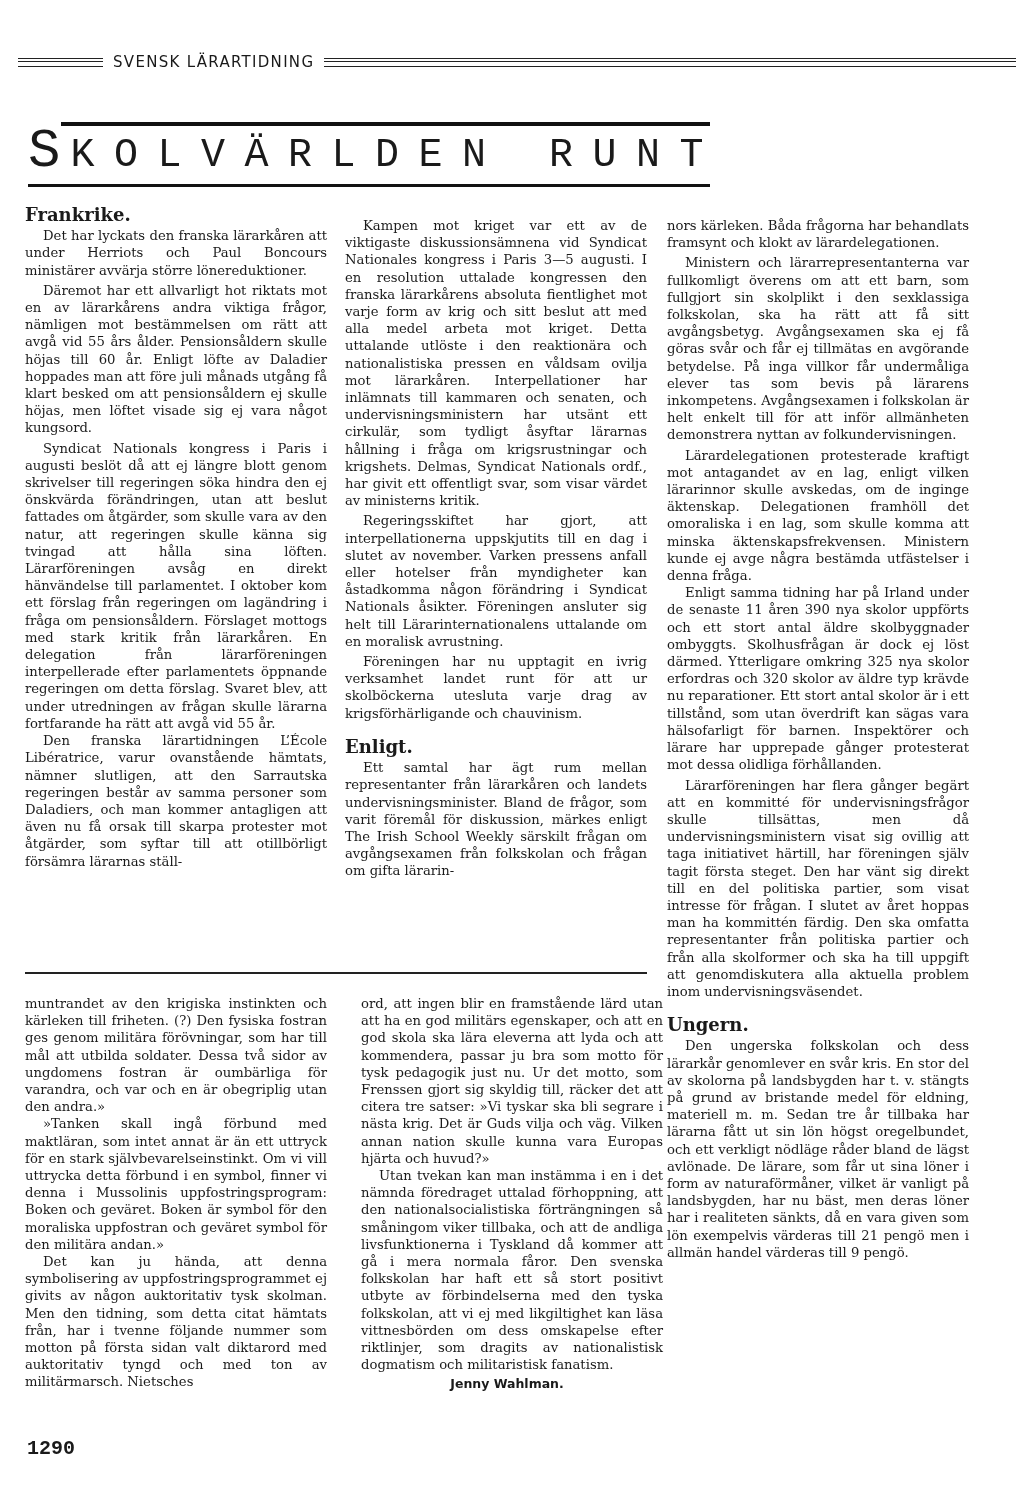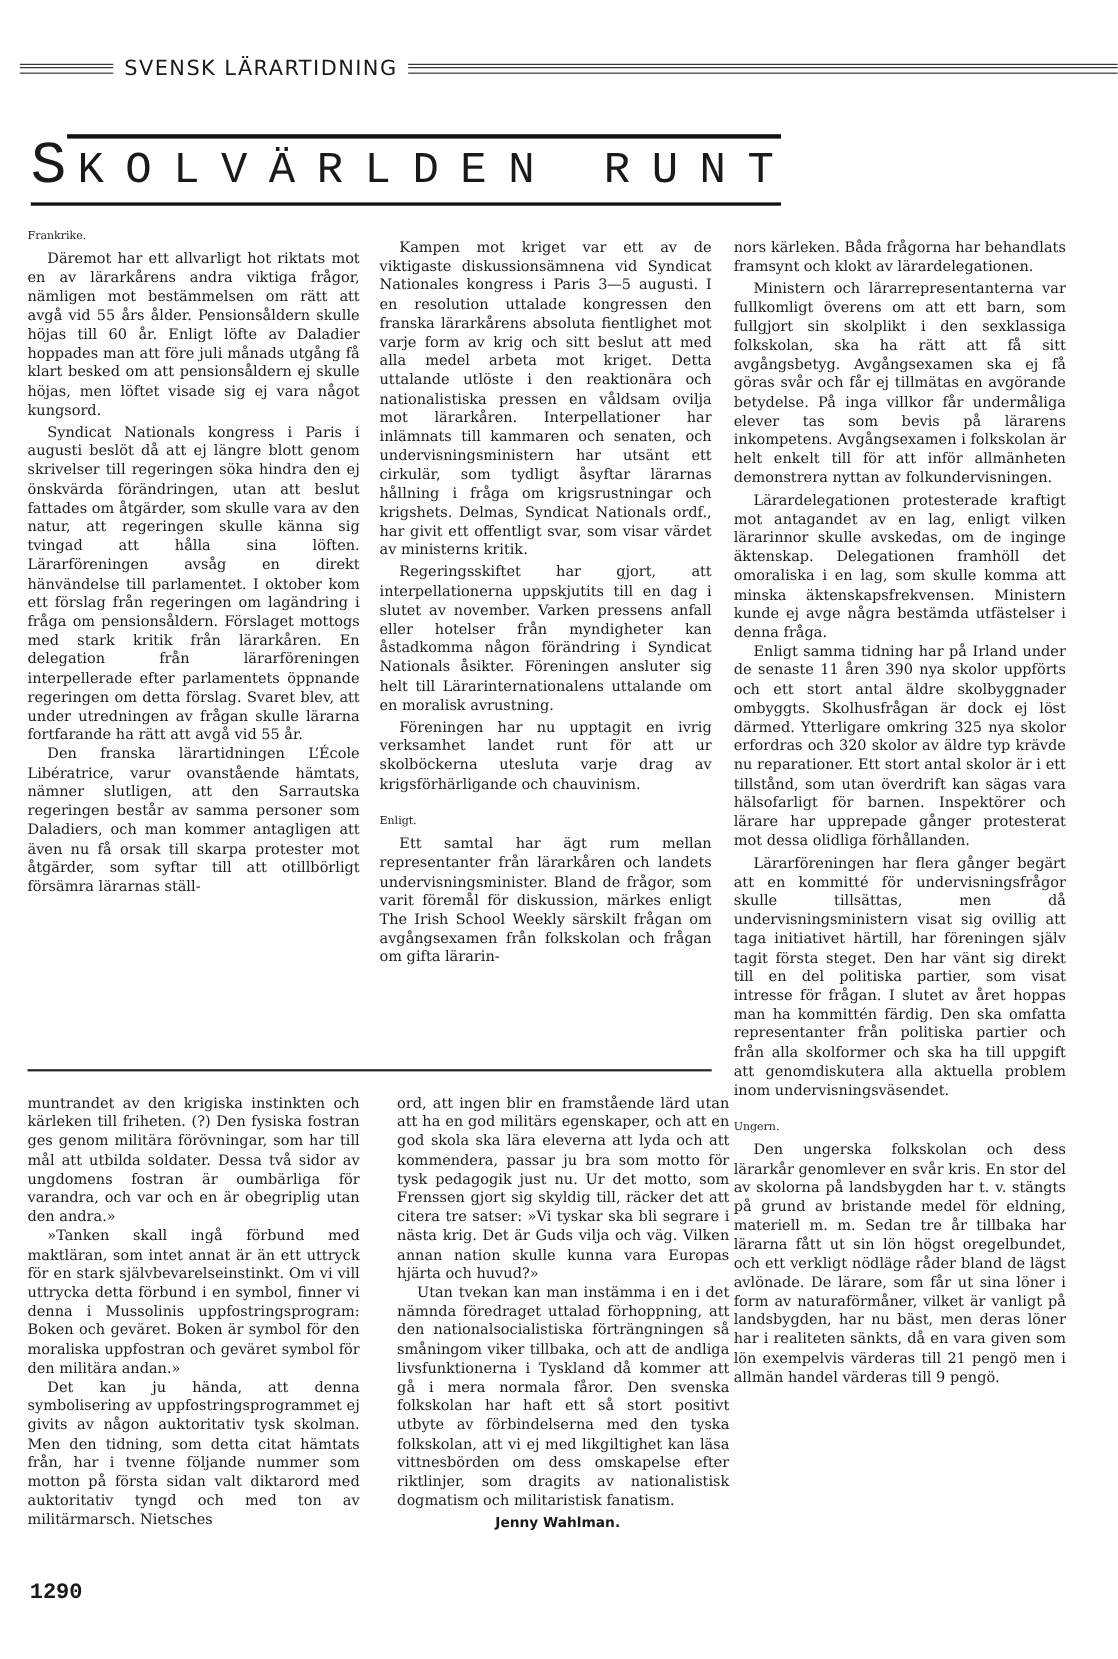--- a/index.html
+++ b/index.html
@@ -11,39 +11,39 @@
   .running-head {
     position: absolute; top: 50px; left: 18px; width: 1000px; height: 24px;
     display: flex; align-items: center;
   }
   .rh-rule { height: 7px; border-top: 1px solid #222; border-bottom: 1px solid #222; position: relative; }
   .rh-rule::after { content: ""; position: absolute; left: 0; right: 0; top: 2px; border-top: 1px solid #222; }
   .rh-left { width: 85px; }
   .rh-right { flex: 1; }
   .rh-title {
     font-family: "DejaVu Sans", "Liberation Sans", sans-serif;
-    font-size: 19px; letter-spacing: 1.3px; padding: 0 10px; white-space: nowrap;
+    font-size: 15px; letter-spacing: 1.3px; padding: 0 10px; white-space: nowrap;
   }
   .banner { position: absolute; top: 122px; left: 28px; width: 682px; height: 65px; }
   .banner-top { position: absolute; top: 0; left: 33px; right: 0; height: 4px; background: #111; }
   .banner-bottom { position: absolute; bottom: 0; left: 0; right: 0; height: 3px; background: #111; }
   .banner-title {
     position: absolute; top: 0px; left: 0; right: 0;
     font-family: Liberation Mono, monospace; font-weight: normal;
     font-size: 40px; line-height: 60px; letter-spacing: 19.5px; white-space: nowrap;
   }
   .banner-title .big { font-size: 54px; letter-spacing: 10px; }
   .col {
     position: absolute; font-size: 13.2px; line-height: 17.2px; text-align: justify;
     hyphens: manual;
   }
   .col p { margin: 0; text-indent: 18px; }
   .col p.noindent { text-indent: 0; }
   .col p.gap { margin-top: 3px; }
-  .col h3 { font-size: 10px; font-weight: normal; margin: 0 0 4px 0; }
+  .col h3 { font-size: 18px; font-weight: bold; margin: 0 0 4px 0; }
   .col h3.gap { margin-top: 16px; }
   .c1 { left: 25px; top: 206px; width: 302px; }
   .c2 { left: 345px; top: 217px; width: 302px; }
   .c3 { left: 667px; top: 217px; width: 302px; }
   .c4 { left: 25px; top: 995px; width: 302px; }
   .c5 { left: 361px; top: 995px; width: 302px; }
   .hr-mid { position: absolute; top: 972px; left: 25px; width: 622px; height: 2px; background: #222; }
   .signature {
     text-align: center; padding-right: 10px; margin-top: 2px;
     font-family: "DejaVu Sans", "Liberation Sans", sans-serif; font-weight: bold; font-size: 12.5px;
@@ -63,20 +63,21 @@
 </div>
 
 <div class="banner">
   <div class="banner-top"></div>
   <div class="banner-title"><span class="big">S</span><span>KOLVÄRLDEN RUNT</span></div>
   <div class="banner-bottom"></div>
 </div>
 
 <div class="col c1">
   <h3>Frankrike.</h3>
+  <p>Det har lyckats den franska lärarkåren att under Herriots och Paul Boncours ministärer avvärja större lönereduktioner.</p>
   <p class="gap">Däremot har ett allvarligt hot riktats mot en av lärarkårens andra viktiga frågor, nämligen mot bestämmelsen om rätt att avgå vid 55 års ålder. Pensionsåldern skulle höjas till 60 år. Enligt löfte av Daladier hoppades man att före juli månads utgång få klart besked om att pensionsåldern ej skulle höjas, men löftet visade sig ej vara något kungsord.</p>
   <p class="gap">Syndicat Nationals kongress i Paris i augusti beslöt då att ej längre blott genom skrivelser till regeringen söka hindra den ej önskvärda förändringen, utan att beslut fattades om åtgärder, som skulle vara av den natur, att regeringen skulle känna sig tvingad att hålla sina löften. Lärarföreningen avsåg en direkt hänvändelse till parlamentet. I oktober kom ett förslag från regeringen om lagändring i fråga om pensionsåldern. Förslaget mottogs med stark kritik från lärarkåren. En delegation från lärarföreningen interpellerade efter parlamentets öppnande regeringen om detta förslag. Svaret blev, att under utredningen av frågan skulle lärarna fortfarande ha rätt att avgå vid 55 år.</p>
   <p>Den franska lärartidningen L’École Libératrice, varur ovanstående hämtats, nämner slutligen, att den Sarrautska regeringen består av samma personer som Daladiers, och man kommer antagligen att även nu få orsak till skarpa protester mot åtgärder, som syftar till att otillbörligt försämra lärarnas ställ-</p>
 </div>
 
 <div class="col c2">
   <p>Kampen mot kriget var ett av de viktigaste diskussionsämnena vid Syndicat Nationales kongress i Paris 3—5 augusti. I en resolution uttalade kongressen den franska lärarkårens absoluta fientlighet mot varje form av krig och sitt beslut att med alla medel arbeta mot kriget. Detta uttalande utlöste i den reaktionära och nationalistiska pressen en våldsam ovilja mot lärarkåren. Interpellationer har inlämnats till kammaren och senaten, och undervisningsministern har utsänt ett cirkulär, som tydligt åsyftar lärarnas hållning i fråga om krigsrustningar och krigshets. Delmas, Syndicat Nationals ordf., har givit ett offentligt svar, som visar värdet av ministerns kritik.</p>
   <p class="gap">Regeringsskiftet har gjort, att interpellationerna uppskjutits till en dag i slutet av november. Varken pressens anfall eller hotelser från myndigheter kan åstadkomma någon förändring i Syndicat Nationals åsikter. Föreningen ansluter sig helt till Lärarinternationalens uttalande om en moralisk avrustning.</p>
   <p class="gap">Föreningen har nu upptagit en ivrig verksamhet landet runt för att ur skolböckerna utesluta varje drag av krigsförhärligande och chauvinism.</p>
   <h3 class="gap">Enligt.</h3>

